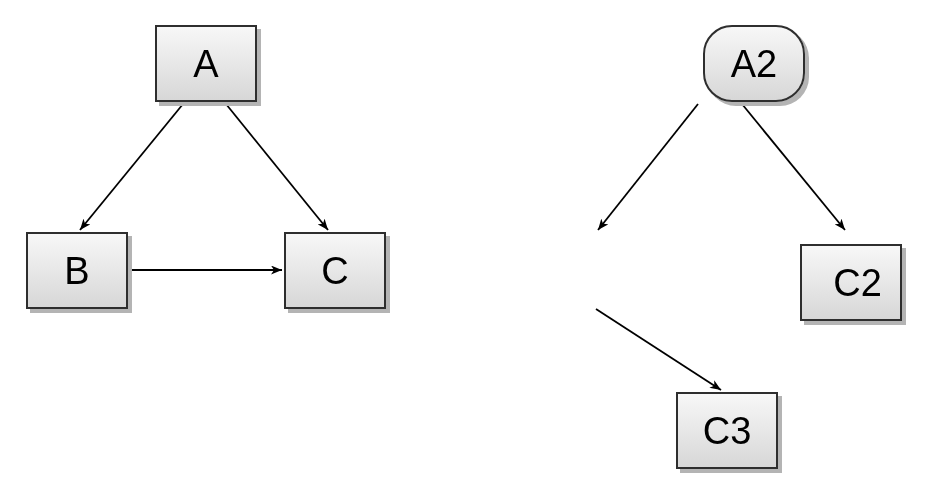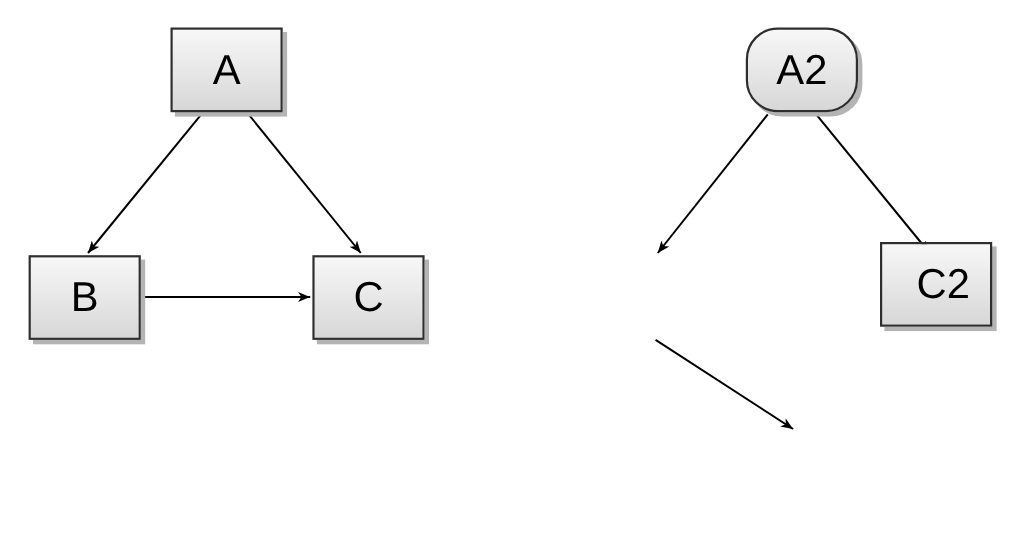--- a/index.html
+++ b/index.html
@@ -69,20 +69,23 @@
   <div class="node" style="left:155px; top:25px;">
     <span>A</span>
   </div>
   <div class="node" style="left:26px;  top:232px;">
     <span>B</span>
   </div>
   <div class="node" style="left:284px; top:232px;">
     <span>C</span>
   </div>
 
-  <div class="node" style="left:678px; top:25px;border-radius:29px;">
+  <div class="node" style="left:703px; top:25px;border-radius:29px;">
     <span>A2</span>
   </div>
-  <div class="node" style="left:800px; top:220px;padding-left:13px;">
+  <div class="node" style="left:800px; top:244px;padding-left:13px;">
     <span>C2</span>
+  </div>
+  <div class="node" style="left:676px; top:392px;">
+    <span>C3</span>
   </div>
 
 </div>
 
 </body></html>

